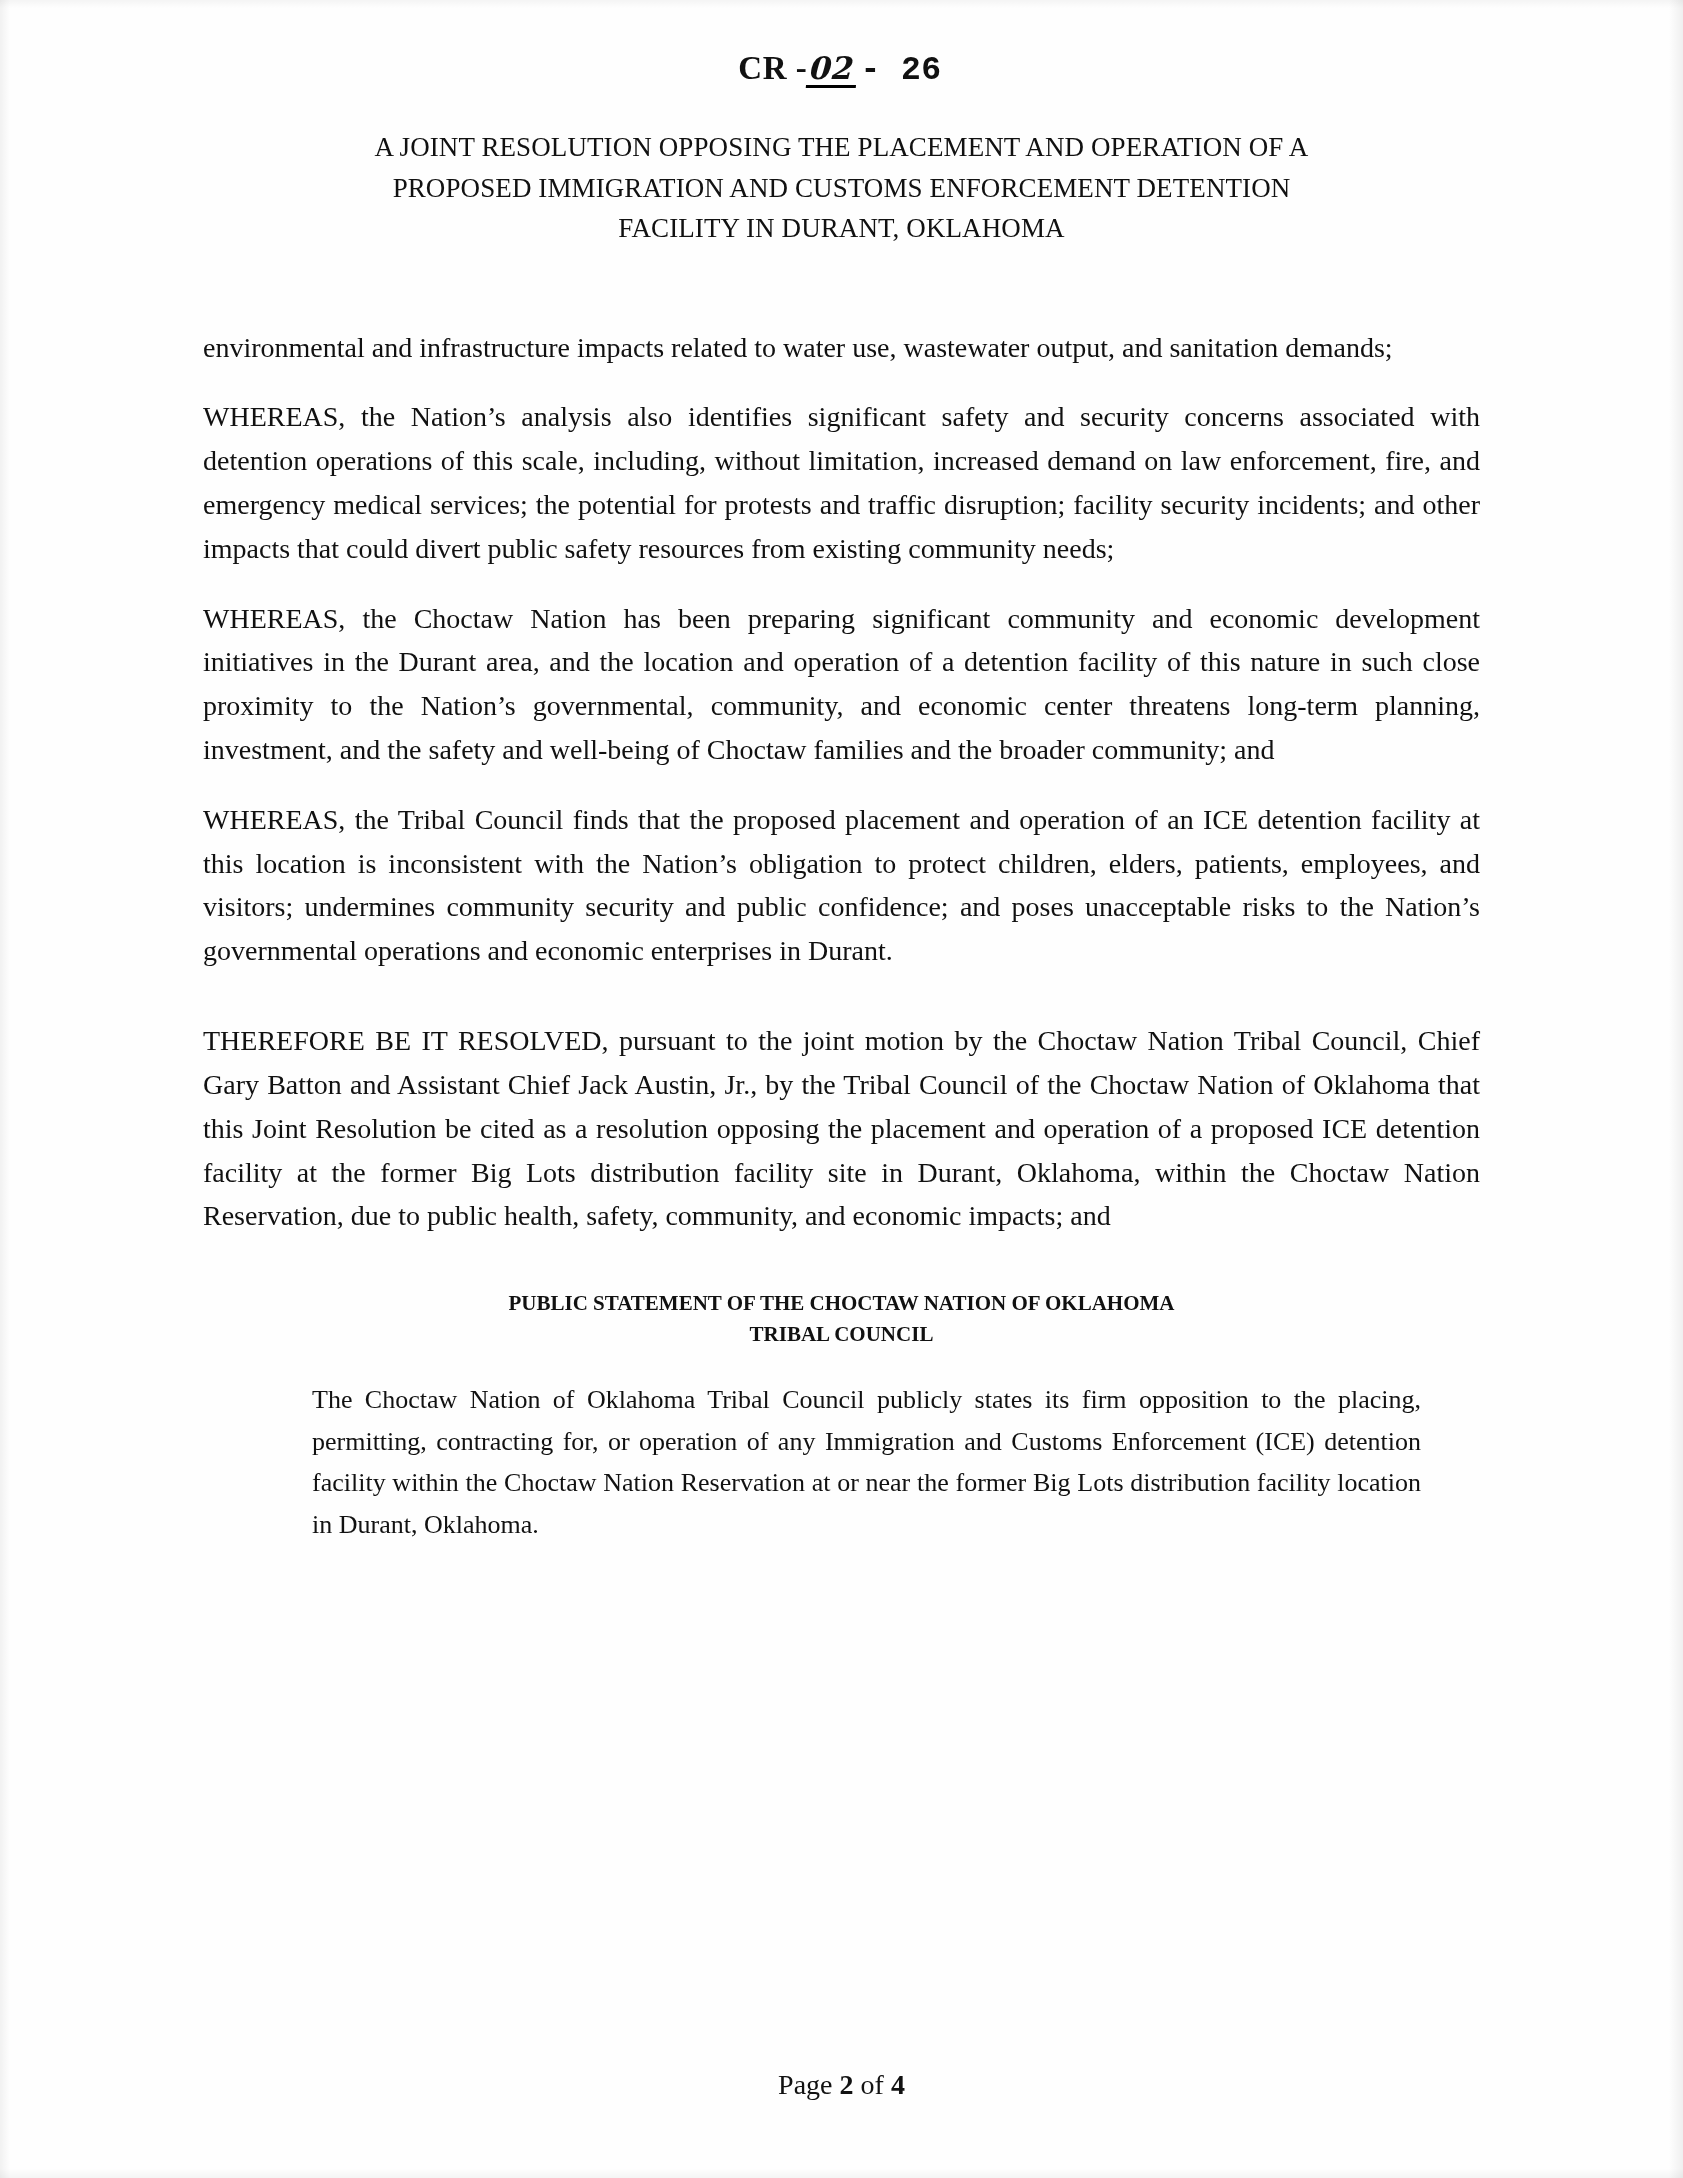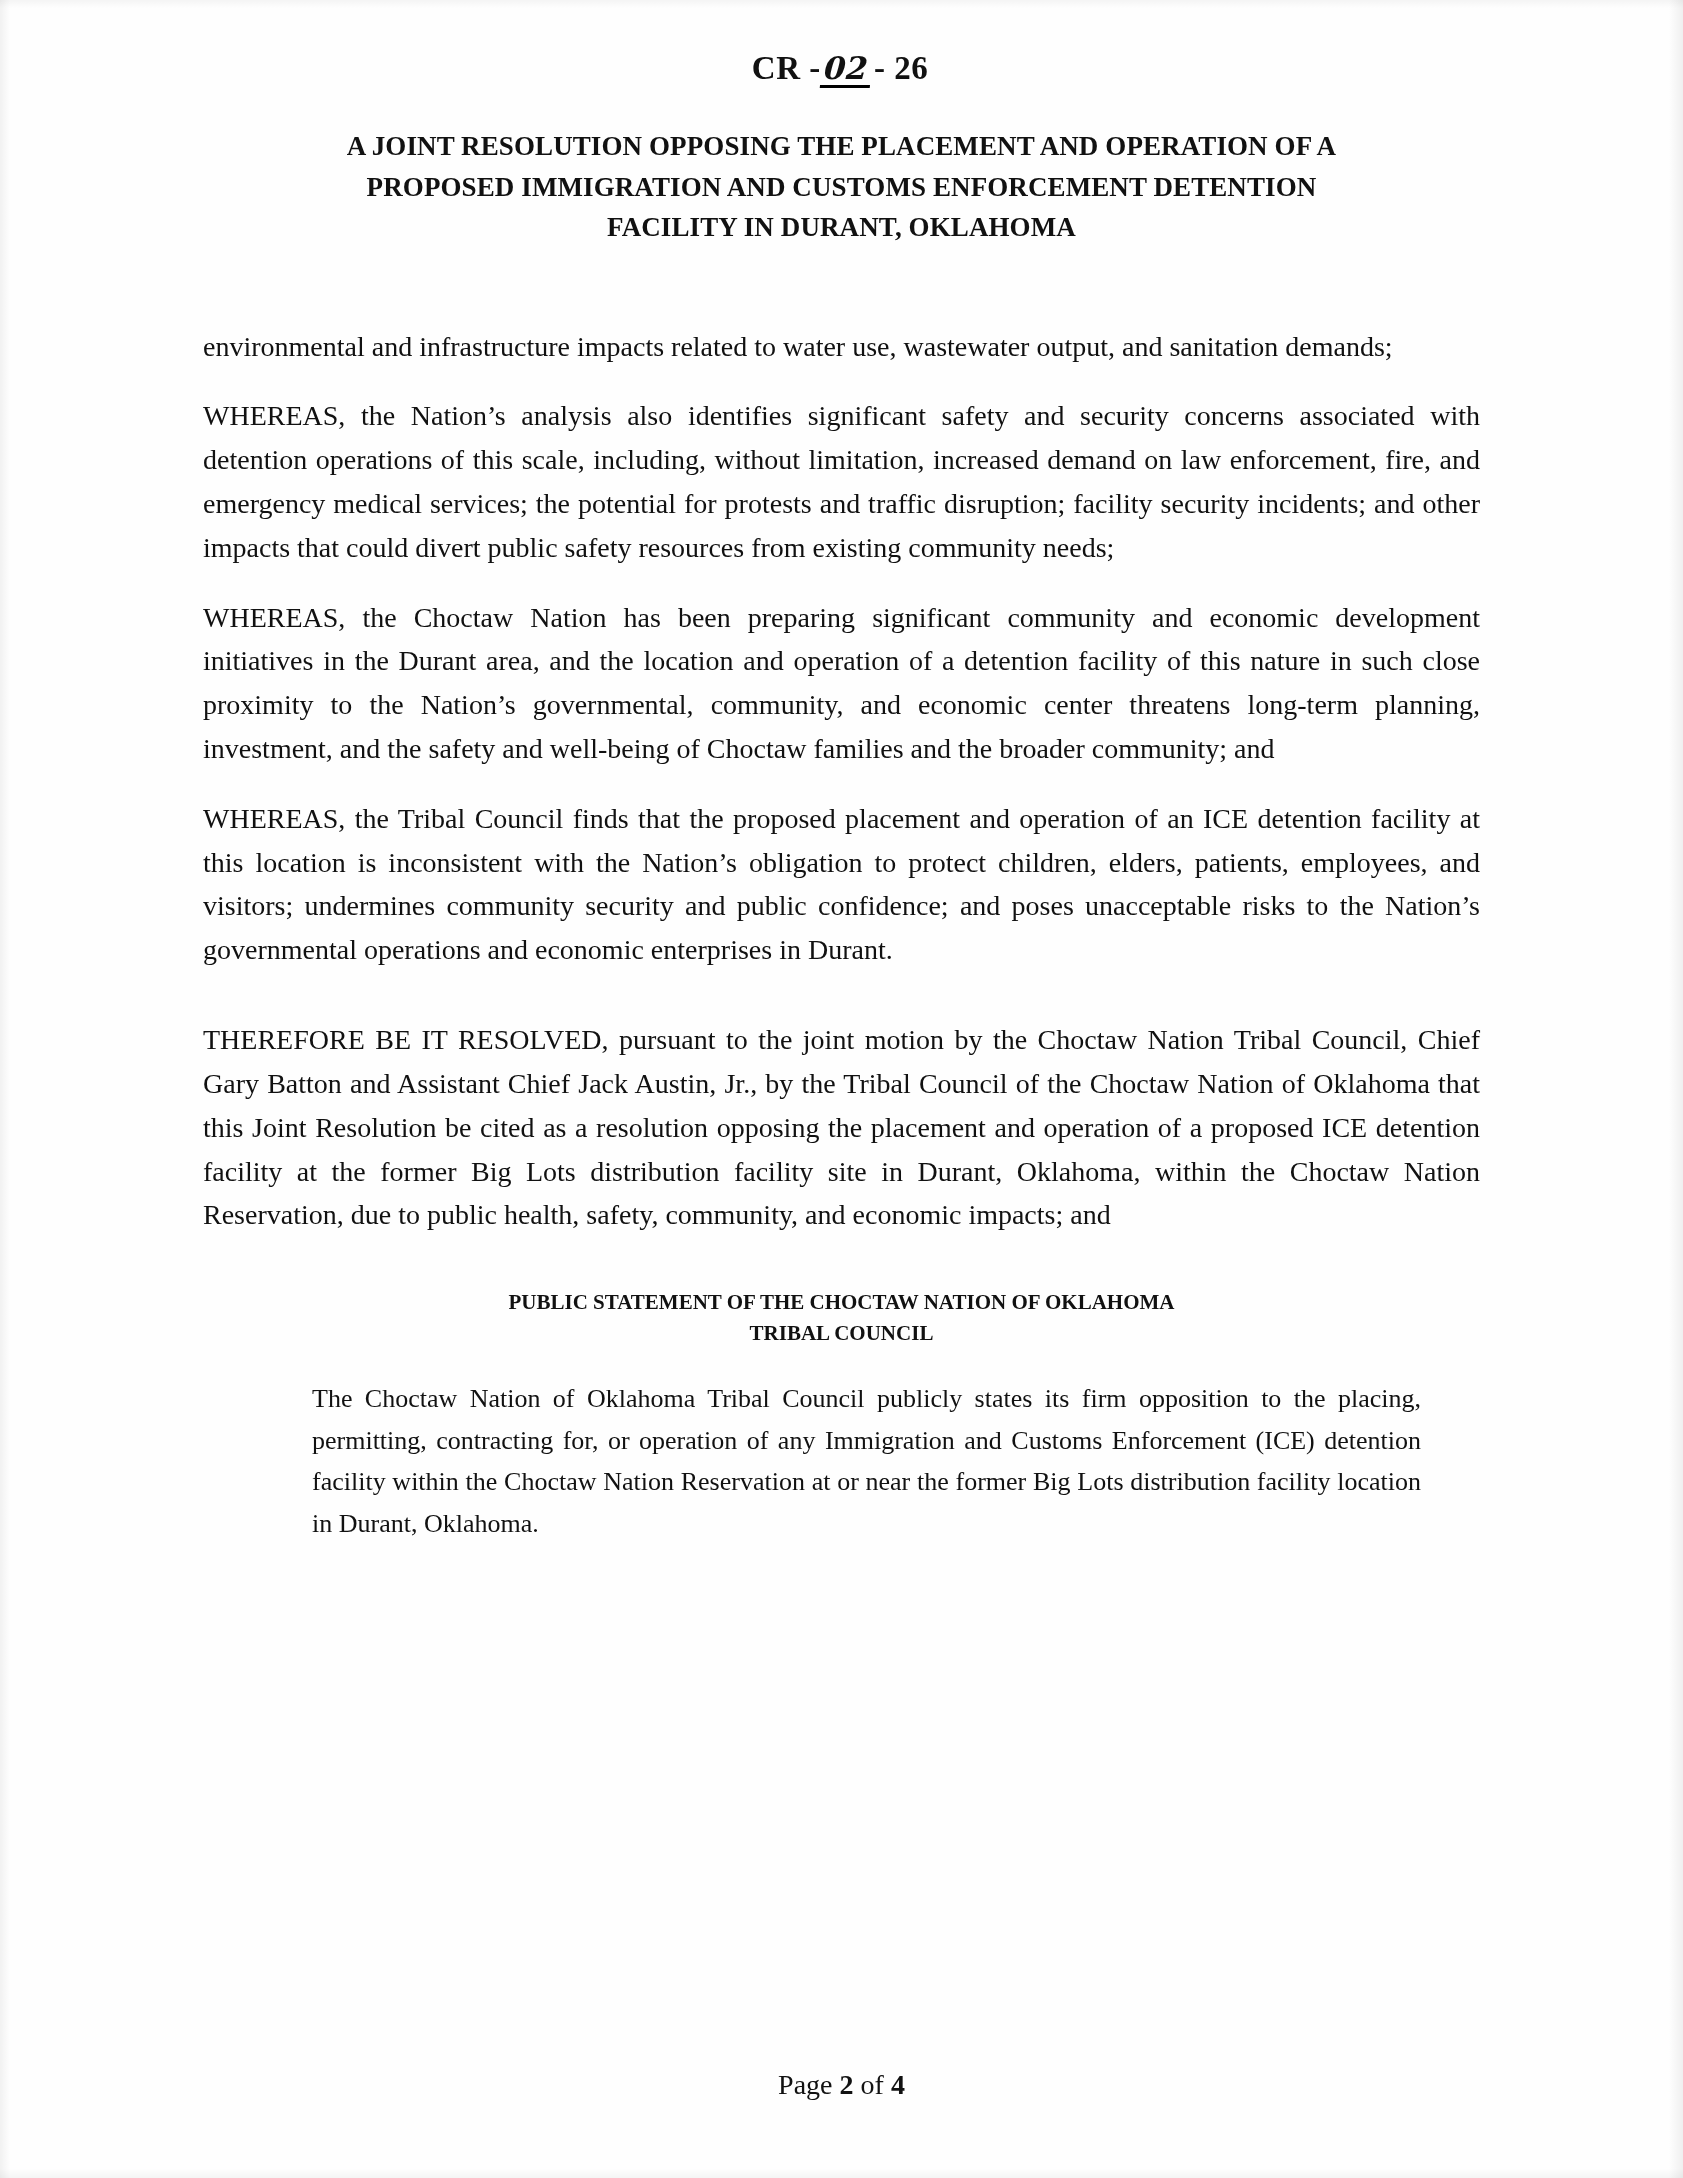--- a/index.html
+++ b/index.html
@@ -36,26 +36,26 @@
     font-family: "DejaVu Serif", serif;
     font-style: italic;
     font-weight: bold;
     font-size: 31px;
     border-bottom: 3.5px solid #000;
     padding: 0 3px 1px 3px;
     display: inline-block;
     line-height: 1.0;
     transform: skewX(-4deg);
   }
-  .doc-number .dash { padding: 0 3px; }
+  .doc-number .dash { padding: 0 3px; font-family: Liberation Mono, monospace; }
 
   .doc-title {
     text-align: center;
     font-size: 27px;
-    font-weight: bold;
+    font-weight: normal;
     line-height: 1.50;
     margin: 38px auto 0 auto;
     width: 1168px;
     letter-spacing: 0.1px;
   }
   .doc-title div { white-space: nowrap; }
 
   
   .body-area {
     margin: 0 auto;

